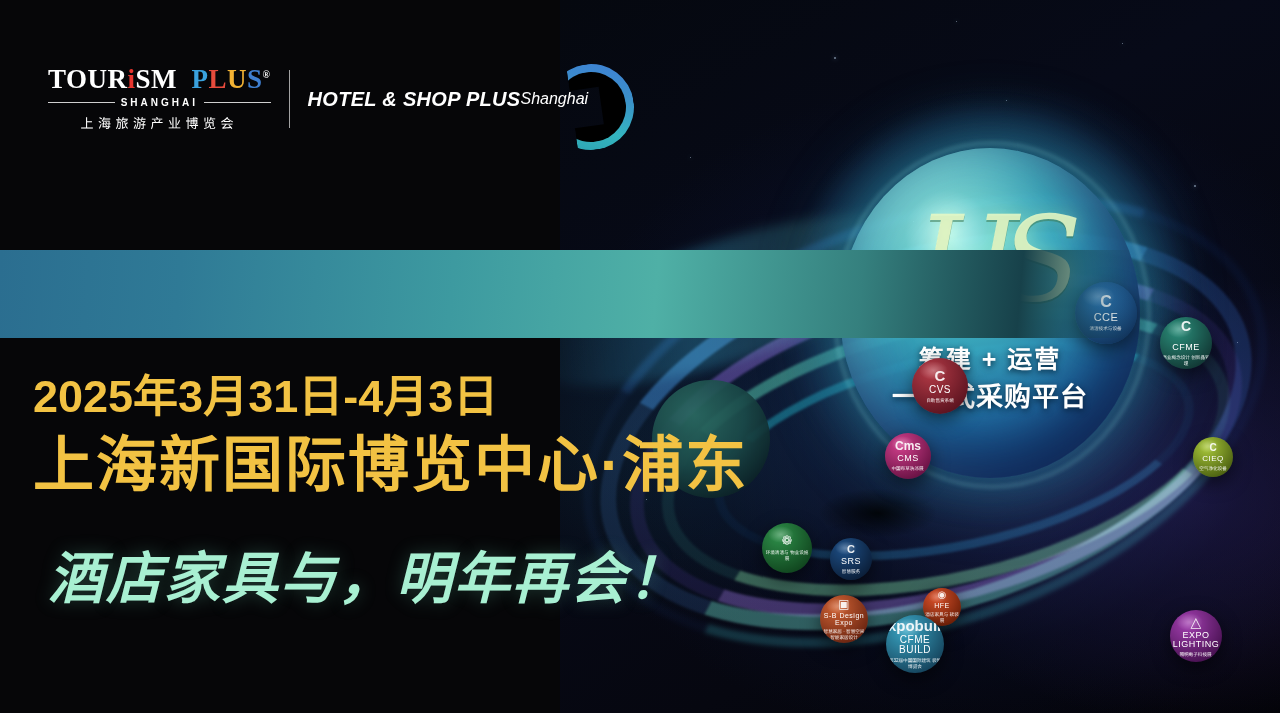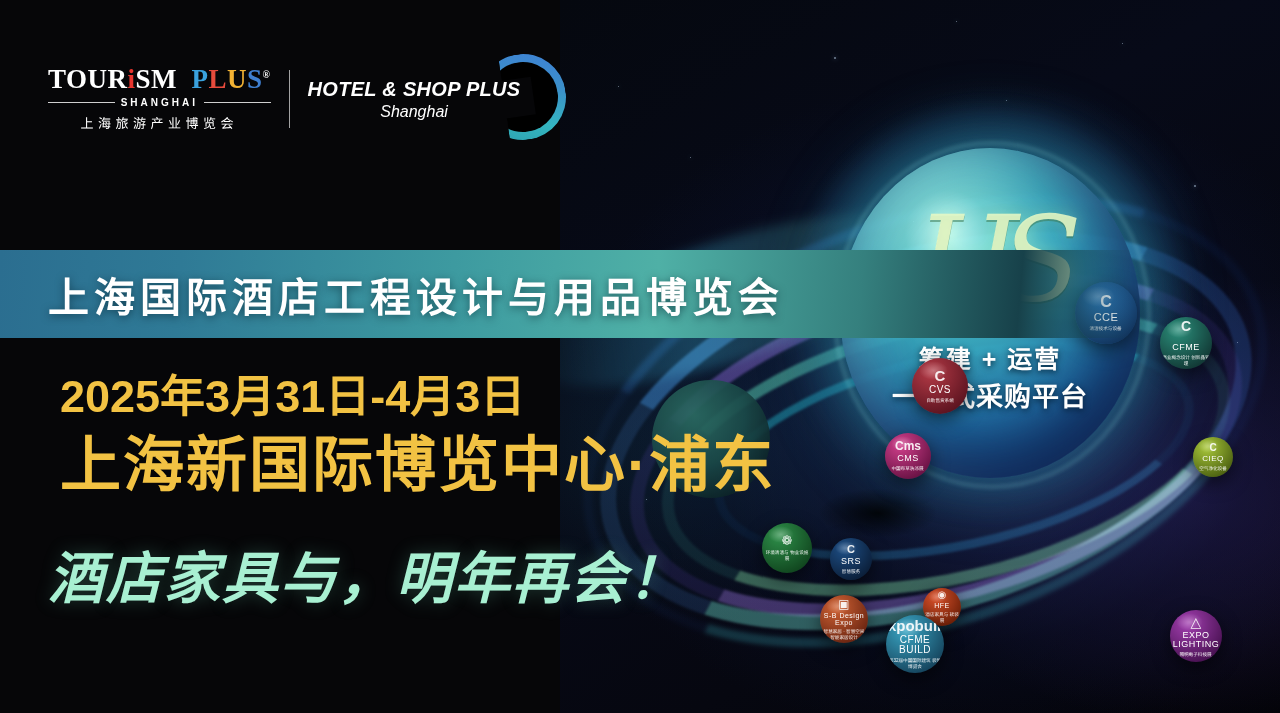--- a/index.html
+++ b/index.html
@@ -136,21 +136,21 @@
   .tp-word .p{color:#3aa1dd;}
   .tp-word .l{color:#e64b3c;}
   .tp-word .u{color:#f2b233;}
   .tp-word .s{color:#3f7fd0;}
   .tp-word .reg{font-size:10px;vertical-align:super;color:#ffffff;}
   .tp-sh{display:flex;align-items:center;gap:6px;margin-top:4px;width:100%;}
   .tp-sh .rule{flex:1;height:1px;background:#cfcfcf;}
   .tp-sh .txt{font-size:10px;letter-spacing:3px;color:#ffffff;font-weight:bold;}
   .tp-cn{margin-top:5px;font-size:13px;letter-spacing:4.5px;color:#ffffff;white-space:nowrap;}
   .divider{width:1px;height:58px;background:#c9c9c9;opacity:.8;}
-  .logo-hs{position:relative;display:flex;flex-direction:column;}
+  .logo-hs{position:relative;display:flex;flex-direction:row;}
   .hs-main{font-style:italic;font-weight:bold;font-size:20px;letter-spacing:.3px;color:#ffffff;white-space:nowrap;}
   .hs-sub{font-style:italic;font-size:16px;color:#ffffff;text-align:center;margin-top:2px;}
   .swoosh{
     position:absolute;right:-46px;top:-24px;width:70px;height:70px;border-radius:50%;
     border:8px solid transparent;
     background:
       linear-gradient(#000,#000) padding-box,
       linear-gradient(200deg,#3f7fd7 0%,#3b8fc9 35%,#34b5c0 70%,#2c9fae 100%) border-box;
     clip-path:polygon(28% 0%,100% 0%,100% 100%,28% 100%,28% 72%,62% 72%,62% 28%,28% 28%);
     transform:rotate(-8deg);
@@ -169,21 +169,21 @@
   .banner-inner{
     position:absolute;left:0;top:250px;width:1130px;height:88px;
     display:flex;align-items:center;
   }
   .banner-text{
     margin-left:48px;font-size:41px;font-weight:bold;color:#ffffff;
     letter-spacing:5px;white-space:nowrap;
     text-shadow:0 2px 8px rgba(0,30,40,.55);
   }
 
-  .date-block{position:absolute;left:60px;top:368px;}
+  .date-block{position:absolute;left:33px;top:368px;}
   .date-line{
     font-size:45px;font-weight:bold;color:#f2c243;letter-spacing:0px;line-height:1.28;white-space:nowrap;
   }
   .venue-line{
     font-size:61px;font-weight:bold;color:#f2c243;letter-spacing:2px;line-height:1.28;white-space:nowrap;
   }
 
   .farewell{
     position:absolute;left:48px;top:533px;
     font-size:56px;font-weight:bold;font-style:italic;
@@ -310,23 +310,20 @@
 
     <div class="logo-hs">
       <div class="swoosh"></div>
       <div class="hs-main">HOTEL &amp; SHOP PLUS</div>
       <div class="hs-sub">Shanghai</div>
     </div>
   </div>
 
 
   <div class="banner"></div>
-  <div class="banner-inner">
-    <div class="banner-text">上海国际酒店工程设计与用品博览会</div>
-  </div>
 
   <div class="date-block">
     <div class="date-line">2025年3月31日-4月3日</div>
     <div class="venue-line">上海新国际博览中心·浦东</div>
   </div>
 
   <div class="farewell">酒店家具与，明年再会！</div>
 
 </div>
 

